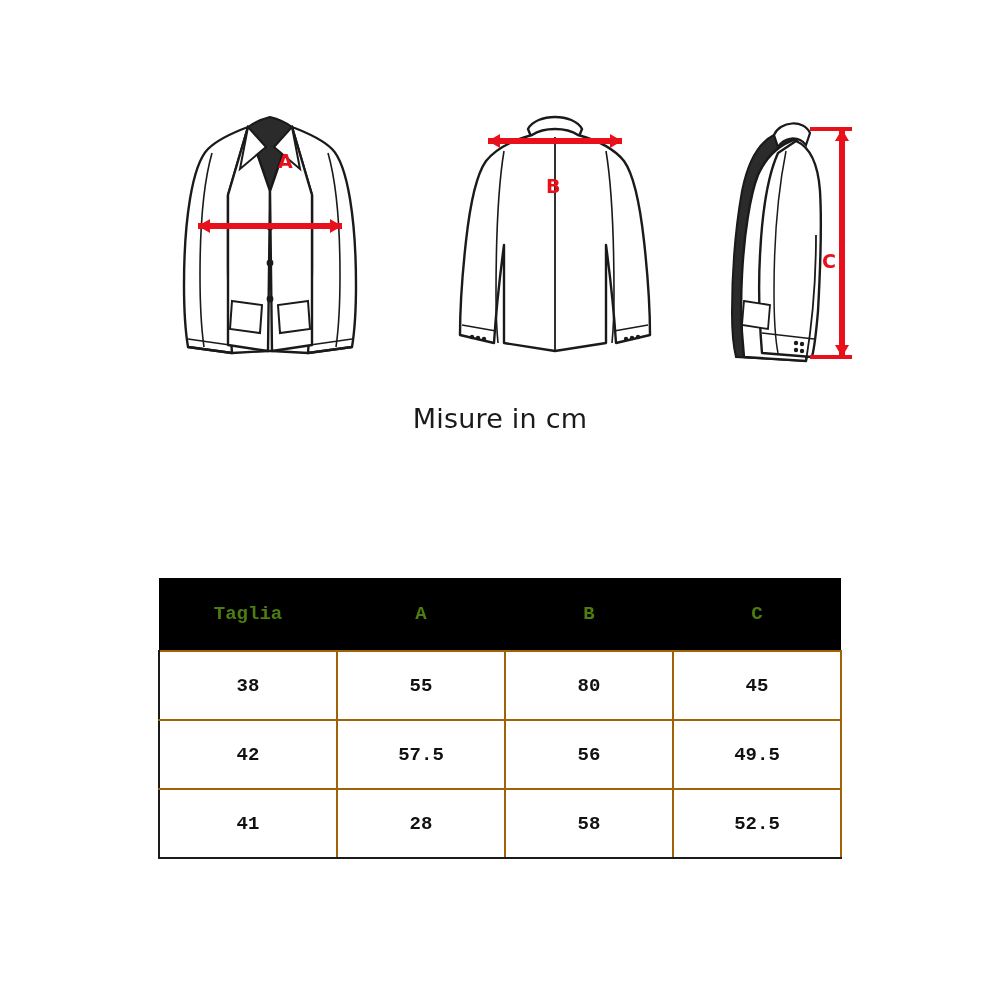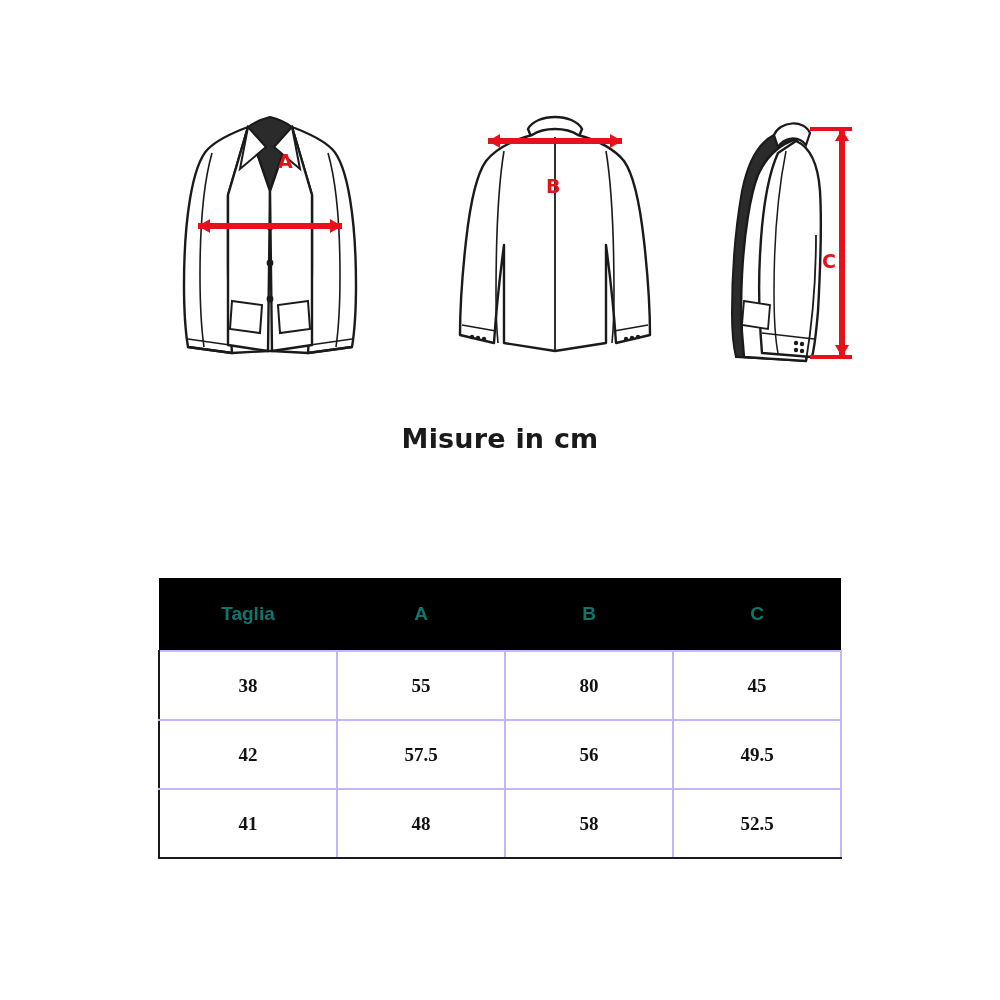--- a/index.html
+++ b/index.html
@@ -41,57 +41,57 @@
     color: #e8101a;
     font-weight: bold;
     font-size: 19px;
     font-family: "DejaVu Sans", sans-serif;
   }
 
   
   .caption {
     text-align: center;
     font-size: 27px;
-    font-weight: bold;
+    font-weight: normal;
     color: #1a1a1a;
-    margin-top: 28px;
+    margin-top: 8px;
     font-family: "DejaVu Sans", sans-serif;
     letter-spacing: 0.2px;
   }
 
   
   .table-wrap {
     position: absolute;
     left: 158px;
     top: 483px;
     width: 684px;
   }
   table.size-table {
     border-collapse: collapse;
     width: 684px;
     table-layout: fixed;
   }
   table.size-table thead th {
     background: #000000;
-    color: #0f766e;
+    color: #4d7c0f;
     font-size: 19px;
     font-weight: bold;
     height: 70px;
     border: none;
-    font-family: Liberation Sans, sans-serif;
+    font-family: Liberation Mono, monospace;
     margin-top: 15px;
   }
   table.size-table tbody td {
     height: 65px;
     text-align: center;
     font-size: 19px;
     font-weight: bold;
     color: #111111;
-    border: 2px solid #c4b5fd;
-    font-family: Liberation Serif, serif;
+    border: 2px solid #a16207;
+    font-family: Liberation Mono, monospace;
   }
   table.size-table tbody tr td:first-child {
     border-left: 2px solid #1a1a1a;
   }
   table.size-table tbody tr:last-child td {
     border-bottom: 2px solid #1a1a1a;
   }
   .col-size { width: 178px; }
   .col-val  { width: 168px; }
 </style>
@@ -246,21 +246,21 @@
           <td>45</td>
         </tr>
         <tr>
           <td>42</td>
           <td>57.5</td>
           <td>56</td>
           <td>49.5</td>
         </tr>
         <tr>
           <td>41</td>
-          <td>48</td>
+          <td>28</td>
           <td>58</td>
           <td>52.5</td>
         </tr>
       </tbody>
     </table>
   </div>
 
 </div>
 
 </body></html>

